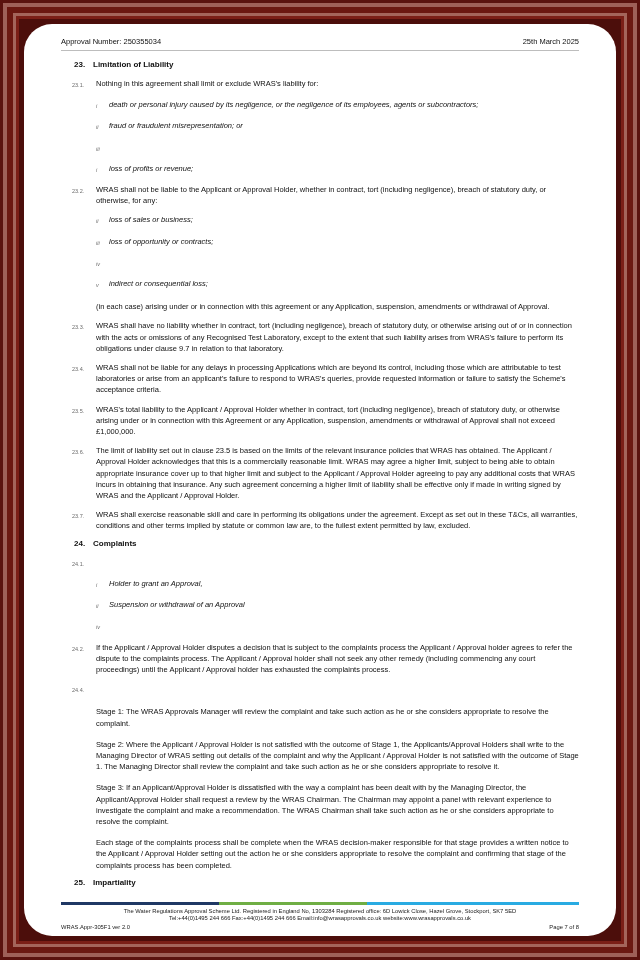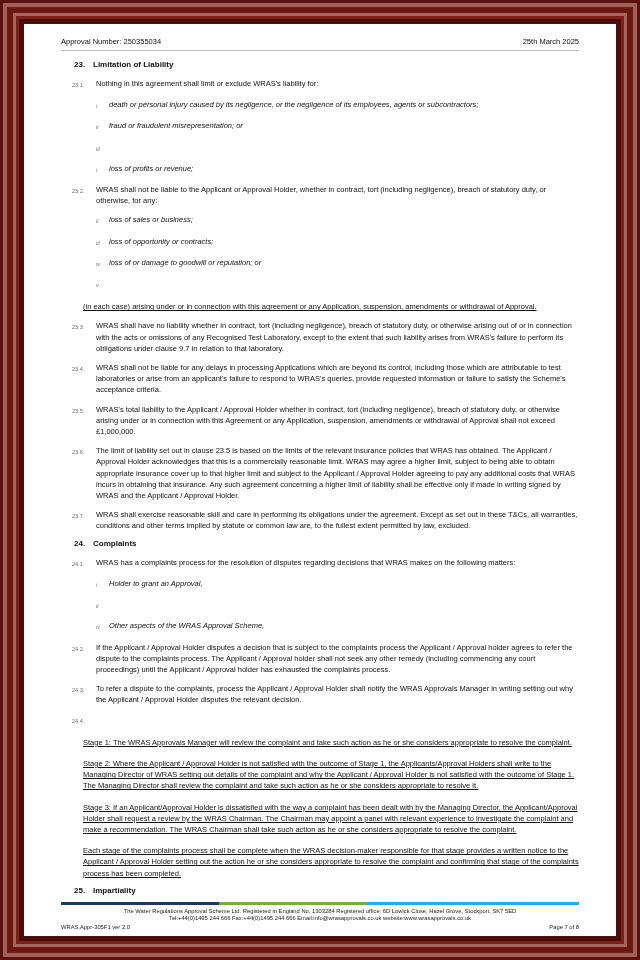--- a/index.html
+++ b/index.html
@@ -16,38 +16,39 @@
   .f4{width:100%;height:100%;box-sizing:border-box;background:#a4655b;padding:3px;}
   .f5{width:100%;height:100%;box-sizing:border-box;background:#7b1f17;padding:3px;}
   .f6{width:100%;height:100%;box-sizing:border-box;background:#4c0e0b;padding:5px;}
 
   .page{
     width:100%;height:100%;box-sizing:border-box;
     background:#ffffff;
     padding:13px 37px 6px 37px;
     display:flex;flex-direction:column;
     overflow:hidden;
+    border-radius:28px;
   }
 
   
   .hdr{display:flex;justify-content:space-between;font-size:7.5px;color:#111;}
   .hdr-rule{border:none;border-top:1px solid #bdbdbd;margin:4px 0 2px 0;}
 
   
   .content{flex:1;overflow:hidden;}
   .block{display:flex;align-items:flex-start;margin-top:8px;
          font-size:7.5px;line-height:11.2px;color:#111;}
   .block .txt{flex:1;}
   .heading{margin:6px 0 0 13px;font-weight:bold;font-size:8px;line-height:11px;align-items:center;}
   .heading .num{width:19px;flex:none;}
   .clause{margin-left:11px;}
   .clause .num{width:24px;flex:none;font-size:5.5px;color:#6b6b6b;padding-top:2px;}
   .roman{margin-left:35px;font-style:italic;}
   .roman .num{width:13px;flex:none;font-size:5.5px;color:#6b6b6b;padding-top:2px;}
-  .para{margin-left:22px;text-decoration:underline;}
+  .para{margin-left:35px;}
   .spaced{margin-top:10px;}
 
   
   .footer{margin-top:6px;}
   .bar{display:flex;height:3px;width:100%;}
   .bar span{display:block;height:100%;}
   .bar .s1{width:30.5%;}
   .bar .s2{width:28.5%;}
   .bar .s3{width:41%;}
   .f-lines{text-align:center;font-size:5.8px;line-height:7.6px;color:#222;margin-top:3px;}
@@ -101,24 +102,24 @@
                   <div class="block roman">
                     <span class="num">ii</span>
                     <span class="txt">loss of sales or business;</span>
                   </div>
                   <div class="block roman">
                     <span class="num">iii</span>
                     <span class="txt">loss of opportunity or contracts;</span>
                   </div>
                   <div class="block roman">
                     <span class="num">iv</span>
-                    <span class="txt">loss of or damage to goodwill or reputation; or</span>
                   </div>
                   <div class="block roman">
                     <span class="num">v</span>
+                    <span class="txt">indirect or consequential loss;</span>
                   </div>
                   <div class="block para spaced">
                     <span class="txt">(in each case) arising under or in connection with this agreement or any Application, suspension, amendments or withdrawal of Approval.</span>
                   </div>
                   <div class="block clause">
                     <span class="num">23.3.</span>
                     <span class="txt">WRAS shall have no liability whether in contract, tort (including negligence), breach of statutory duty, or otherwise arising out of or in connection with the acts or omissions of any Recognised Test Laboratory, except to the extent that such liability arises from WRAS's failure to perform its obligations under clause 9.7 in relation to that laboratory.</span>
                   </div>
                   <div class="block clause">
                     <span class="num">23.4.</span>
@@ -135,40 +136,35 @@
                   <div class="block clause">
                     <span class="num">23.7.</span>
                     <span class="txt">WRAS shall exercise reasonable skill and care in performing its obligations under the agreement. Except as set out in these T&amp;Cs, all warranties, conditions and other terms implied by statute or common law are, to the fullest extent permitted by law, excluded.</span>
                   </div>
                   <div class="block heading">
                     <span class="num">24.</span>
                     <span class="txt">Complaints</span>
                   </div>
                   <div class="block clause">
                     <span class="num">24.1.</span>
-                    <span class="txt">WRAS has a complaints process for the resolution of disputes regarding decisions that WRAS makes on the following matters:</span>
                   </div>
                   <div class="block roman">
                     <span class="num">i</span>
                     <span class="txt">Holder to grant an Approval,</span>
                   </div>
                   <div class="block roman">
                     <span class="num">ii</span>
+                    <span class="txt">Suspension or withdrawal of an Approval</span>
                   </div>
                   <div class="block roman">
                     <span class="num">iv</span>
-                    <span class="txt">Other aspects of the WRAS Approval Scheme,</span>
                   </div>
                   <div class="block clause">
                     <span class="num">24.2.</span>
                     <span class="txt">If the Applicant / Approval Holder disputes a decision that is subject to the complaints process the Applicant / Approval holder agrees to refer the dispute to the complaints process. The Applicant / Approval holder shall not seek any other remedy (including commencing any court proceedings) until the Applicant / Approval holder has exhausted the complaints process.</span>
-                  </div>
-                  <div class="block clause">
-                    <span class="num">24.3.</span>
-                    <span class="txt">To refer a dispute to the complaints, process the Applicant / Approval Holder shall notify the WRAS Approvals Manager in writing setting out why the Applicant / Approval Holder disputes the relevant decision.</span>
                   </div>
                   <div class="block clause">
                     <span class="num">24.4.</span>
                   </div>
                   <div class="block para spaced">
                     <span class="txt">Stage 1: The WRAS Approvals Manager will review the complaint and take such action as he or she considers appropriate to resolve the complaint.</span>
                   </div>
                   <div class="block para spaced">
                     <span class="txt">Stage 2: Where the Applicant / Approval Holder is not satisfied with the outcome of Stage 1, the Applicants/Approval Holders shall write to the Managing Director of WRAS setting out details of the complaint and why the Applicant / Approval Holder is not satisfied with the outcome of Stage 1. The Managing Director shall review the complaint and take such action as he or she considers appropriate to resolve it.</span>
                   </div>

